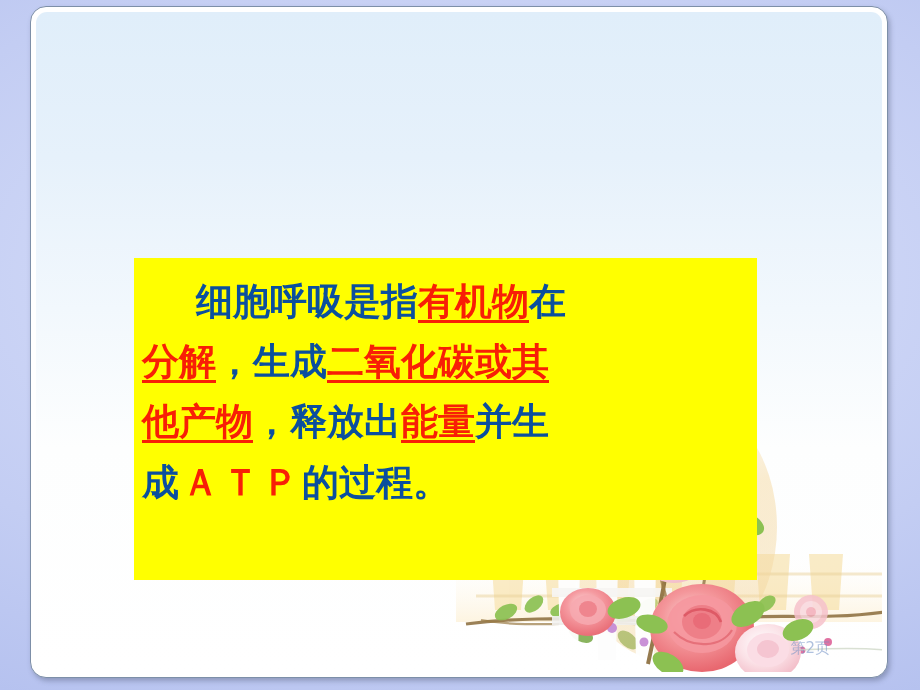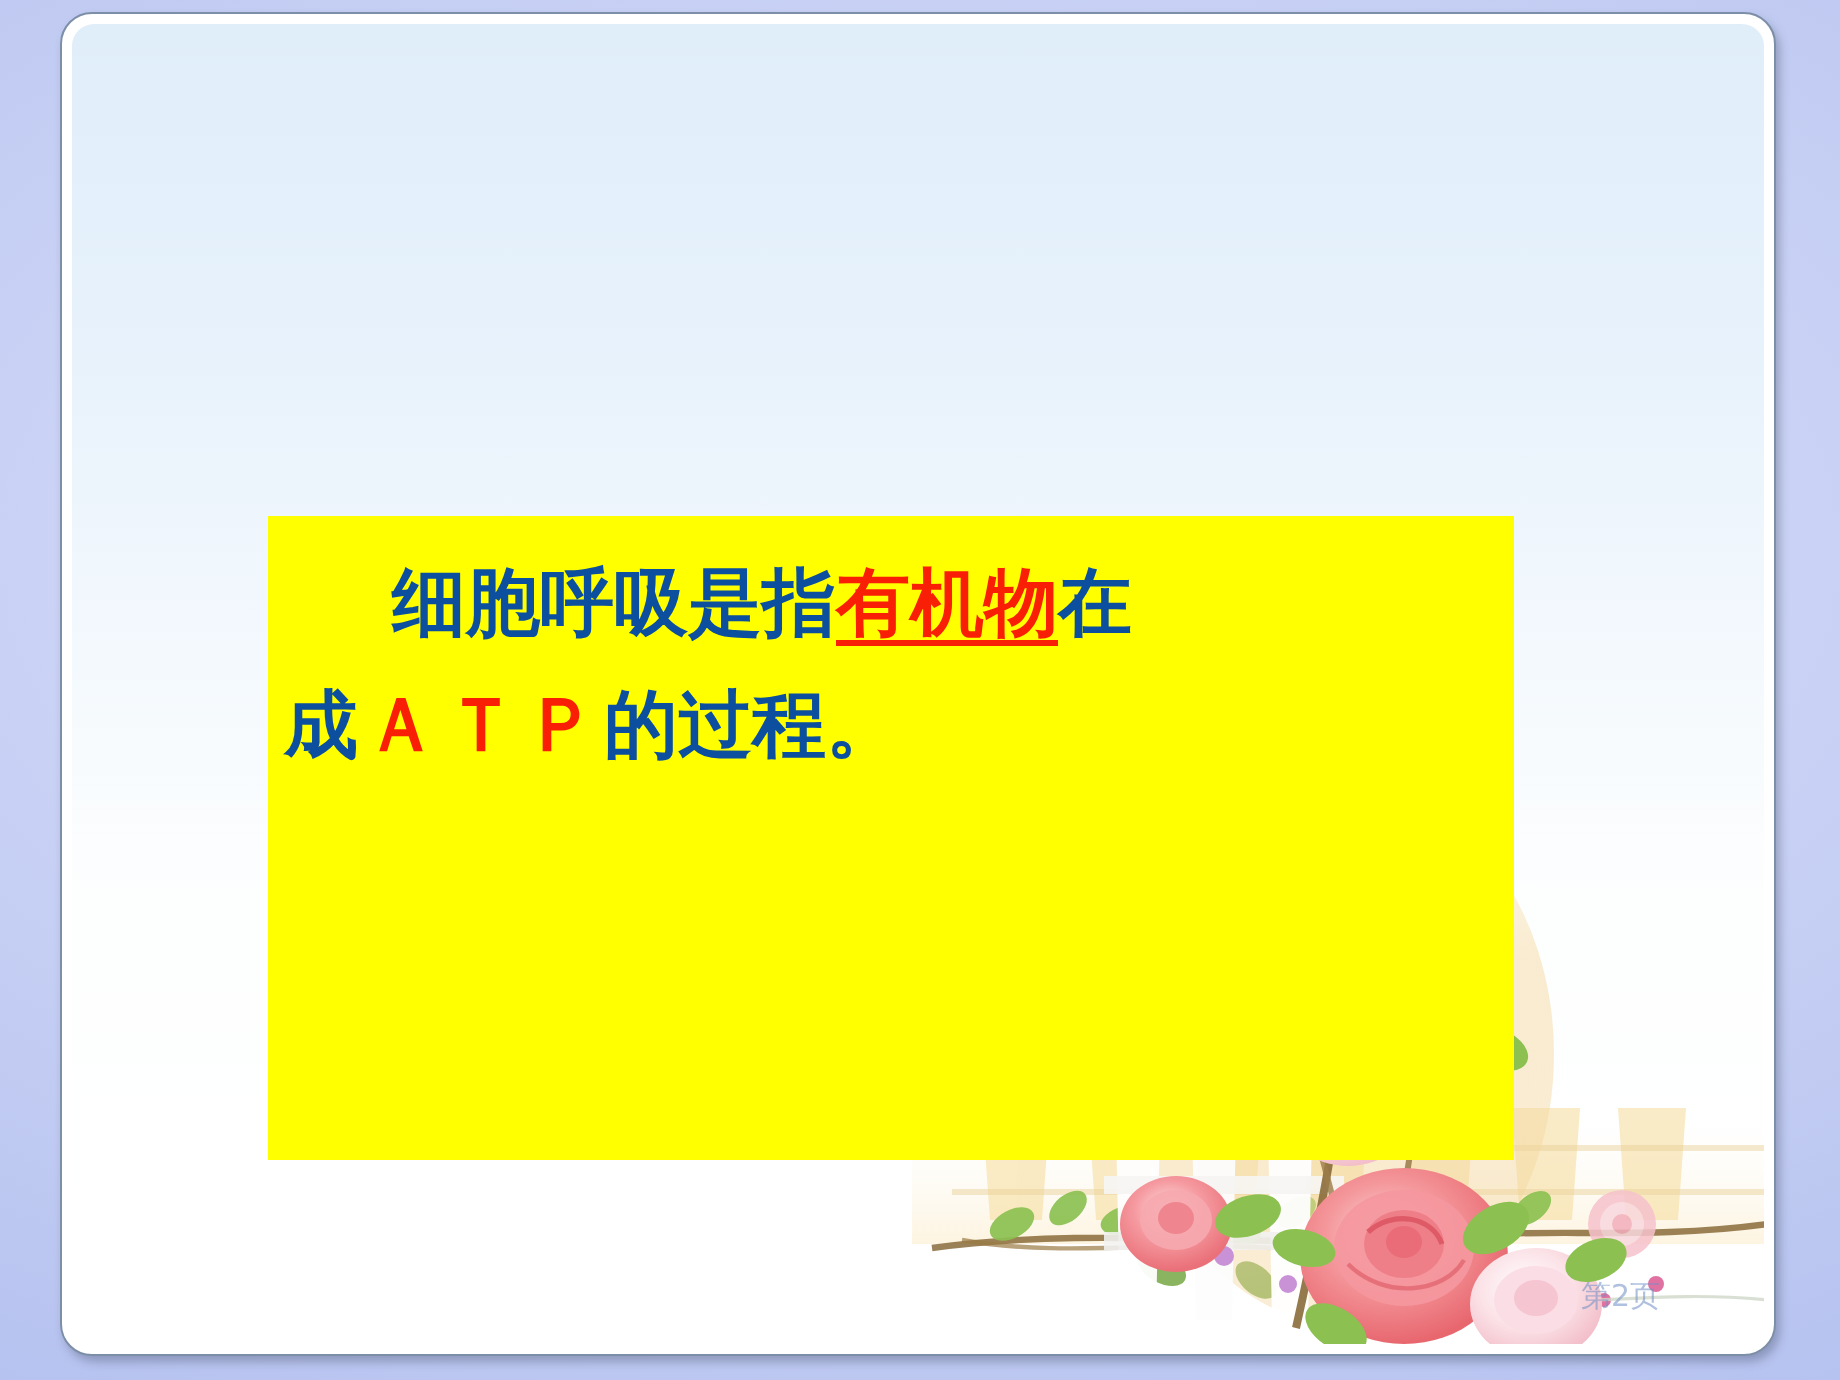--- a/index.html
+++ b/index.html
@@ -120,21 +120,27 @@
   <div id="slide-inner">
 
 
     <div id="definition-box">
 
       <div class="def-line">
         <span class="ind"></span><span class="blue">细胞呼吸是指</span><span class="red-u">有机物</span><span class="blue">在</span>
       </div>
 
 
-
+      <div class="def-line">
+        <span class="red-u">分解</span><span class="blue">，生成</span><span class="red-u">二氧化碳或其</span>
+      </div>
+
+      <div class="def-line">
+        <span class="red-u">他产物</span><span class="blue">，释放出</span><span class="red-u">能量</span><span class="blue">并生</span>
+      </div>
 
       <div class="def-line">
         <span class="blue serif-wide">成</span><span class="red-plain">ＡＴＰ</span><span class="blue">的过程。</span>
       </div>
 
     </div>
 
     <svg id="floral-bottom" viewBox="0 0 848 120" preserveAspectRatio="none">
       <defs>
         <linearGradient id="fenceWash" x1="0" y1="0" x2="0" y2="1">

